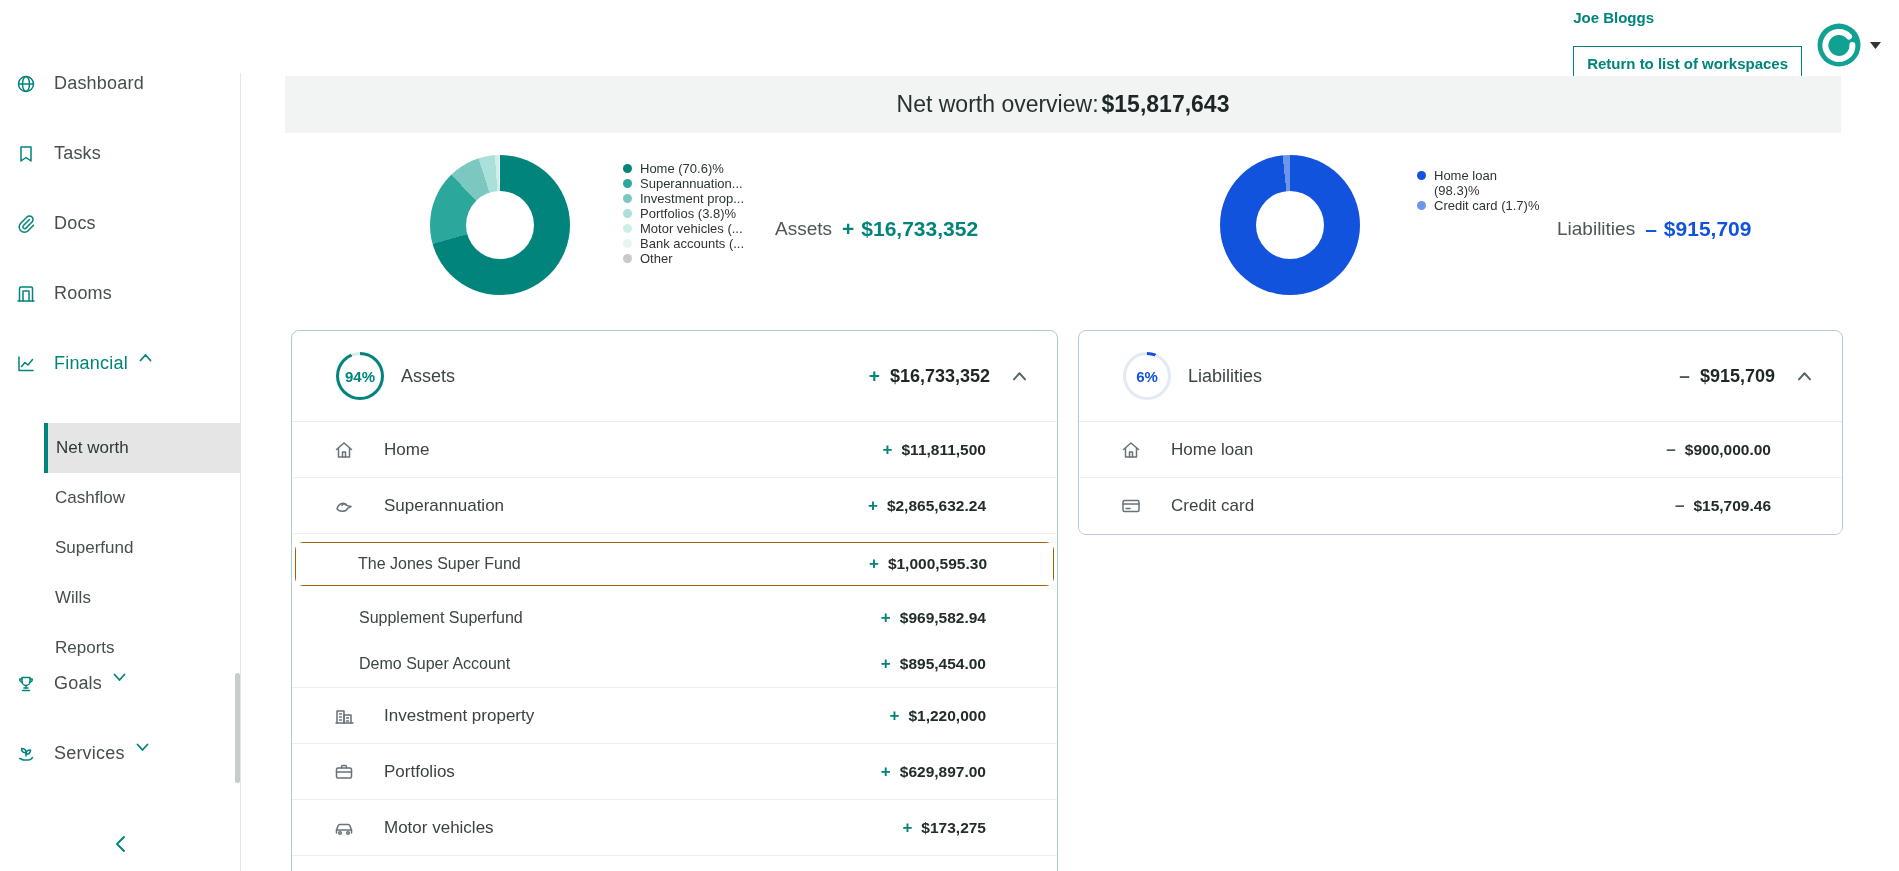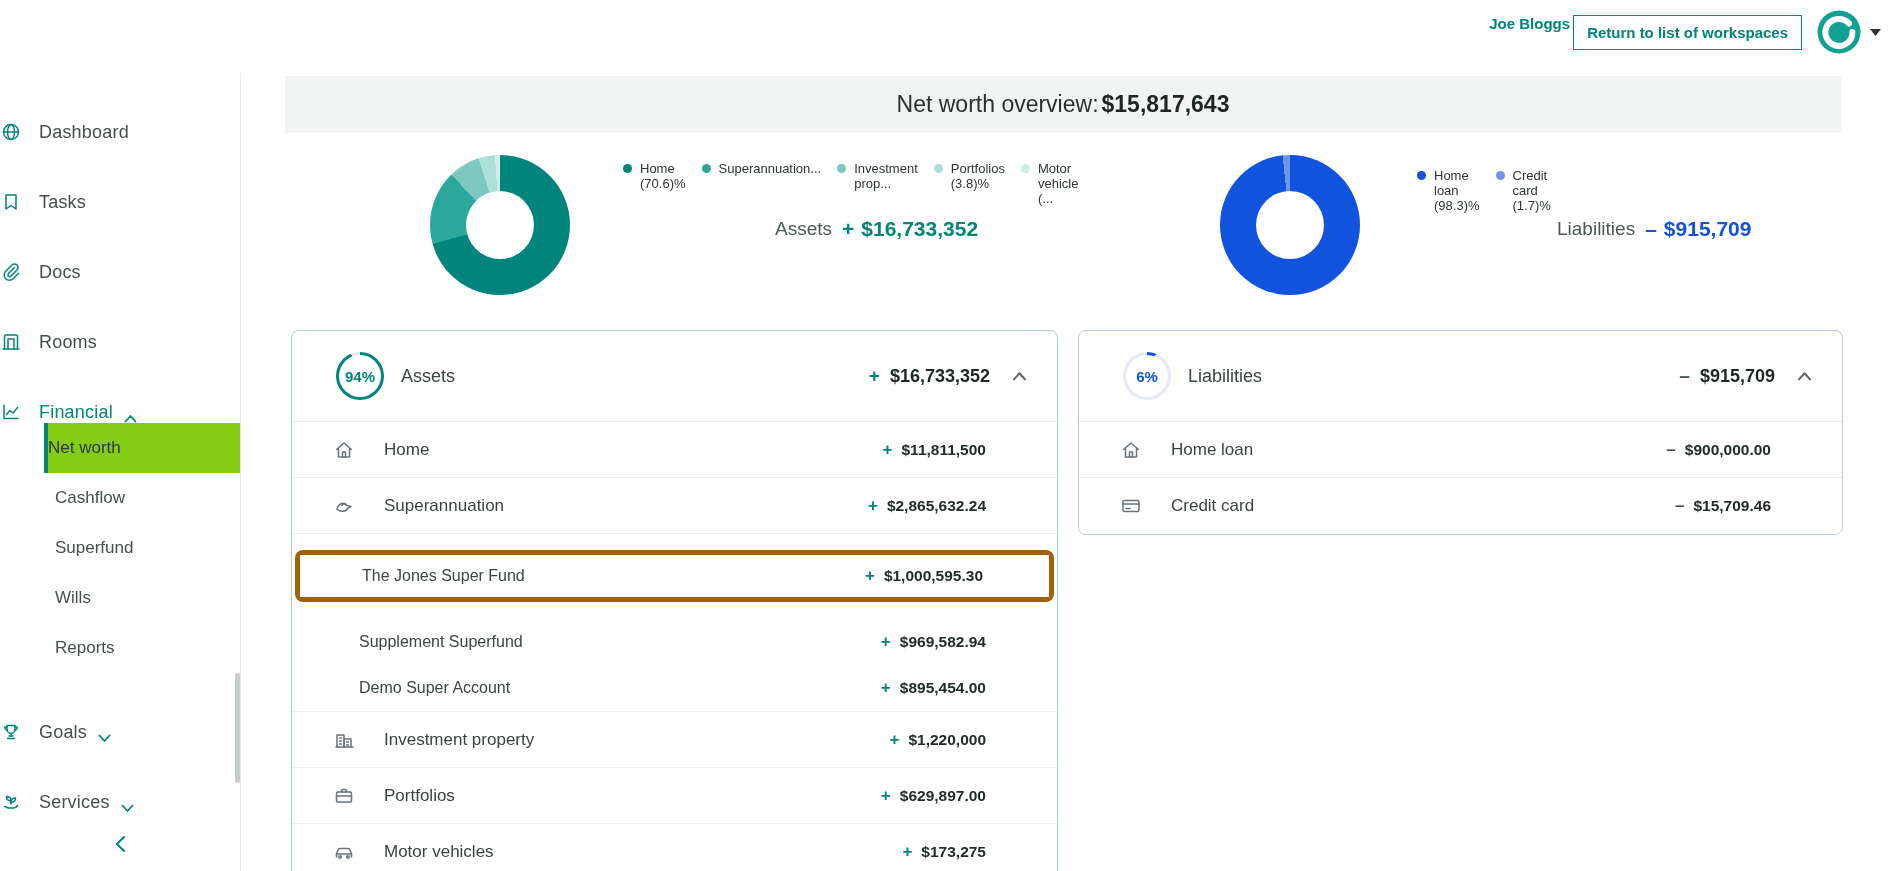--- a/index.html
+++ b/index.html
@@ -4,52 +4,52 @@
 <style>
 *{box-sizing:border-box;margin:0;padding:0}
 html,body{width:1899px;height:871px}
 body{position:relative;overflow:hidden;background:#fff;font-family:"Liberation Sans",sans-serif;color:#333d3c}
 .spacer{flex:1}
 svg{display:block}
 
 
 .topbar{position:absolute;top:0;left:0;right:0;height:73px;background:#fff}
 .user-area{position:absolute;top:9px;right:18px;display:flex;align-items:center;gap:14px}
-.user-col{display:flex;flex-direction:row;align-items:flex-start;gap:3px}
+.user-col{display:flex;flex-direction:column;align-items:flex-start;gap:20px}
 .user-name{color:#00847b;font-size:15px;font-weight:bold}
 .return-btn{font-family:inherit;background:#fff;border:1px solid #00847b;color:#00847b;font-size:15px;font-weight:bold;padding:8px 13px;border-radius:0;cursor:pointer}
 .avatar,.caret{cursor:pointer}
 .caret{margin-left:-6px}
 
 
 .sidebar{position:absolute;top:73px;left:0;bottom:0;width:241px;background:#fff;border-right:1px solid #e4e8e8}
-.side-item{display:flex;align-items:flex-end;height:70px;cursor:pointer}
+.side-item{display:flex;align-items:flex-start;height:70px;padding-left:15px;cursor:pointer}
 .side-icon{color:#00847b;display:flex}
 .side-label{margin-left:17px;font-size:18px;color:#454f4e;letter-spacing:.2px}
 .side-item.active-section .side-label{color:#00847b}
 .side-chevron{margin-left:11px;color:#00847b;display:flex}
 .side-chevron.up svg{transform:rotate(180deg)}
 .submenu-item{display:flex;align-items:center;height:50px;margin-left:44px;padding-left:11px;font-size:17px;color:#454f4e;cursor:pointer}
-.submenu-item.active{background:#84cc16;border-left:4px solid #00847b;padding-left:0;color:#2e3837}
+.submenu-item.active{background:#e5e5e5;border-left:4px solid #00847b;padding-left:8px;color:#2e3837}
 .scroll-thumb{position:absolute;top:600px;right:0;width:5px;height:110px;border-radius:3px;background:#c7cdcd;cursor:pointer}
 .collapse{position:absolute;bottom:10px;left:0;width:100%;display:flex;justify-content:center;cursor:pointer;padding:8px 0}
 
 
 .overview-bar{position:absolute;left:285px;top:76px;width:1556px;height:57px;background:#f2f4f4;display:flex;align-items:center;justify-content:center;font-size:23px;color:#27312f}
 .overview-bar .ov-amount{margin-left:3px;color:#1c2625;font-weight:bold}
 
 
 .chart-panel{position:absolute;top:140px;height:177px;background:#fff}
 #assets-chart{left:291px;width:767px}
 #liab-chart{left:1078px;width:765px}
 .donut{position:absolute;width:140px;height:140px;border-radius:50%}
 .donut::after{content:"";position:absolute;inset:36px;background:#fff;border-radius:50%}
 #assets-chart .donut{left:139px;top:15px}
 #liab-chart .donut{left:142px;top:15px}
-.legend{position:absolute;display:flex;flex-direction:row;gap:16px}
+.legend{position:absolute;display:flex;flex-direction:column;gap:0}
 #assets-chart .legend{left:332px;top:21px}
 #liab-chart .legend{left:339px;top:28px;width:125px}
 .legend-row{display:flex;align-items:flex-start;gap:8px;font-size:13px;line-height:15px;color:#2c3534}
 .legend-dot{flex:0 0 9px;width:9px;height:9px;border-radius:50%;margin-top:3px}
 .legend-label{white-space:pre-line}
 .chart-summary{position:absolute;top:0;bottom:0;display:flex;align-items:center}
 #assets-chart .chart-summary{left:484px}
 #liab-chart .chart-summary{left:479px}
 .summary-label{font-size:19px;color:#4c5756;margin-right:10px}
 .summary-amount{font-size:21px;font-weight:bold;display:inline-flex;gap:7px}
@@ -74,21 +74,21 @@
 .header-chevron svg{transform:rotate(180deg)}
 .row{display:flex;align-items:center;height:56px;padding:0 71px 0 41px;border-bottom:1px solid #edf0f0;cursor:pointer;background:#fff}
 .rows > .row:last-child{border-bottom:none}
 .row.no-border{border-bottom:none}
 .row-icon{color:#67727a;flex:0 0 22px}
 .row-label{margin-left:29px;font-size:17px;color:#39433f}
 .row.sub{height:47px;padding-left:67px}
 .row.sub .row-label{margin-left:0;font-size:16px;color:#3c4644}
 .row-sign{font-size:17px;font-weight:bold}
 .row-amount{margin-left:9px;font-size:15.5px;font-weight:bold;color:#222c2b}
-.highlight-box{margin:16px 3px;border:5px solid #a16207;border-radius:8px}
+.highlight-box{margin:8px 3px;border:1px solid #a16207;border-radius:8px}
 .row.boxed{height:42px;padding-left:62px;padding-right:66px;border-bottom:none}
 </style>
 </head>
 <body>
 
 <div class="topbar">
   <div class="user-area">
     <div class="user-col">
       <span class="user-name">Joe Bloggs</span>
       <button class="return-btn">Return to list of workspaces</button>

